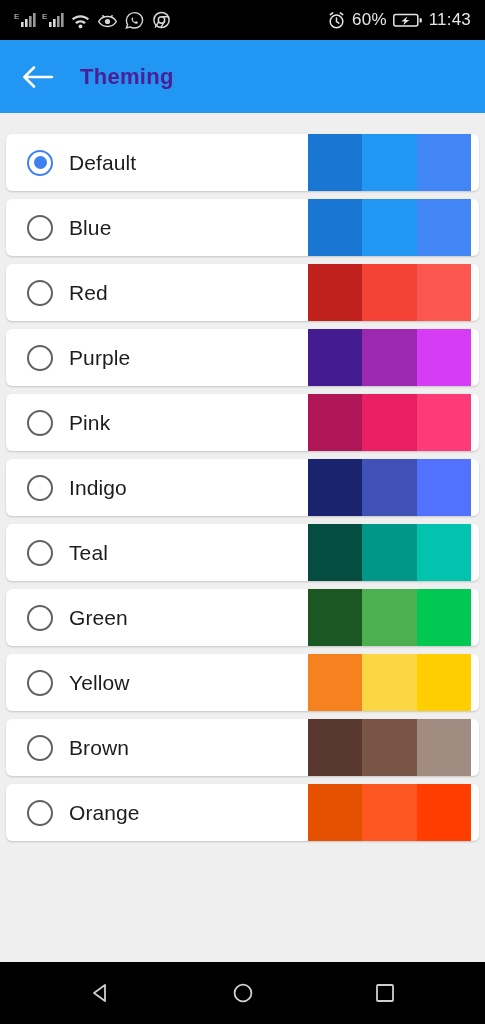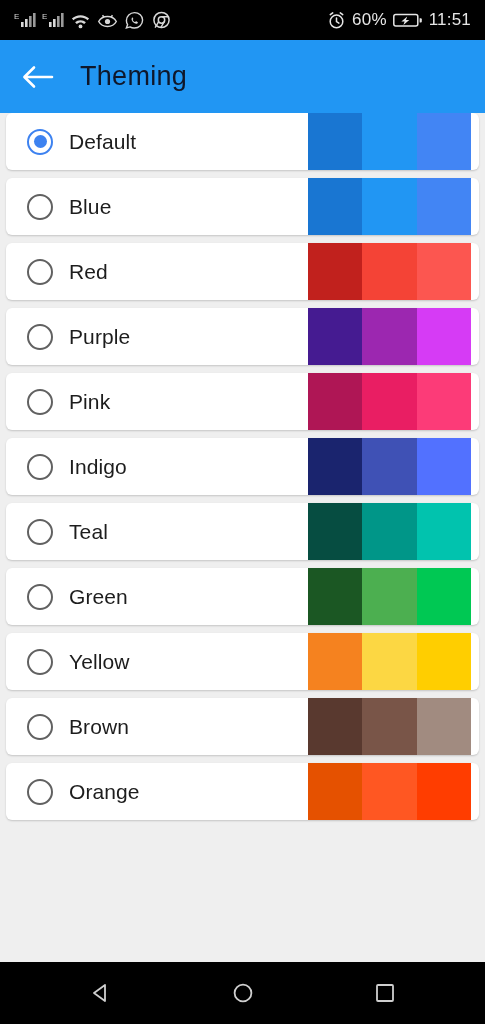--- a/index.html
+++ b/index.html
@@ -23,27 +23,27 @@
   .sb-icon{ display:block; }
   .sb-txt{ font-size:17px; color:#e6e6e6; }
 
   
   .appbar{
     position:absolute; top:40px; left:0; width:485px; height:73px;
     background:#2196F3; display:flex; align-items:center; gap:26px;
     padding-left:22px;
   }
   .appbar-title{
-    color:#0f172a; font-size:27px; font-weight:normal; letter-spacing:.3px;
+    color:#4c1d95; font-size:22px; font-weight:bold; letter-spacing:.3px;
   }
 
   
   .list{
     position:absolute; top:113px; left:0; width:485px; height:849px;
-    background:#EFEFEF; overflow:hidden; padding-top:0;
+    background:#EFEFEF; overflow:hidden; padding-top:21px;
   }
   .row{
     position:relative; height:57px; margin:0 6px 8px 6px;
     background:#fff; border-radius:6px;
     box-shadow:0 1px 2px rgba(0,0,0,0.18);
     display:flex; align-items:center; overflow:hidden;
   }
   .radio{
     width:26px; height:26px; border-radius:50%;
     border:2.6px solid #616161; margin-left:21px; flex:0 0 auto;
@@ -113,21 +113,21 @@
         <circle cx="9.5" cy="10.4" r="6.3" fill="none" stroke="#e6e6e6" stroke-width="1.5"></circle>
         <path d="M9.5 7v3.6l2.4 1.6" stroke="#e6e6e6" stroke-width="1.5" fill="none" stroke-linecap="round"></path>
         <path d="M3.3 3.6L5.7 1.9M15.7 3.6L13.3 1.9" stroke="#e6e6e6" stroke-width="1.6" fill="none" stroke-linecap="round"></path>
       </svg>
       <span class="sb-txt">60%</span>
       <svg class="sb-icon" width="30" height="17" viewBox="0 0 30 17">
         <rect x="0.8" y="2.6" width="24" height="11.5" rx="2" fill="none" stroke="#e6e6e6" stroke-width="1.5"></rect>
         <path d="M26.6 6.3h1.2a1 1 0 0 1 1 1v2.1a1 1 0 0 1-1 1h-1.2z" fill="#e6e6e6"></path>
         <path d="M14.2 4.6l-5.8 5h3.2l-1.2 3.4 5.9-5.1h-3.3z" fill="#e6e6e6"></path>
       </svg>
-      <span class="sb-txt">11:51</span>
+      <span class="sb-txt">11:43</span>
     </div>
   </div>
 
   <div class="appbar">
     <svg width="32" height="26" viewBox="0 0 32 26">
       <path d="M30 13H3M12 3.5L2.4 13l9.6 9.5" stroke="#fff" stroke-width="2.6" fill="none" stroke-linecap="round" stroke-linejoin="round"></path>
     </svg>
     <div class="appbar-title">Theming</div>
   </div>
 

